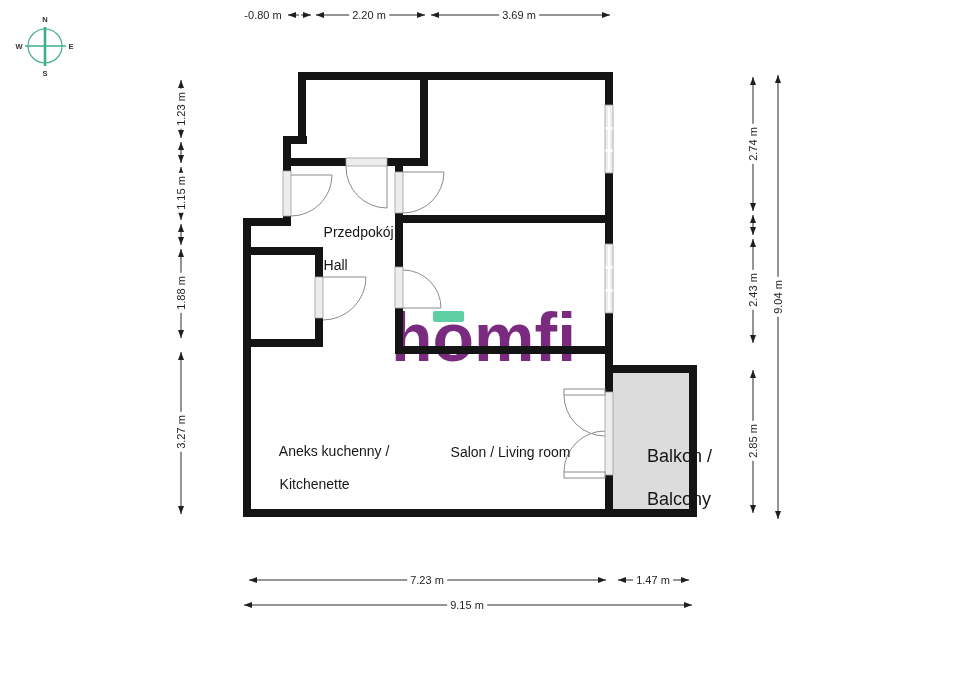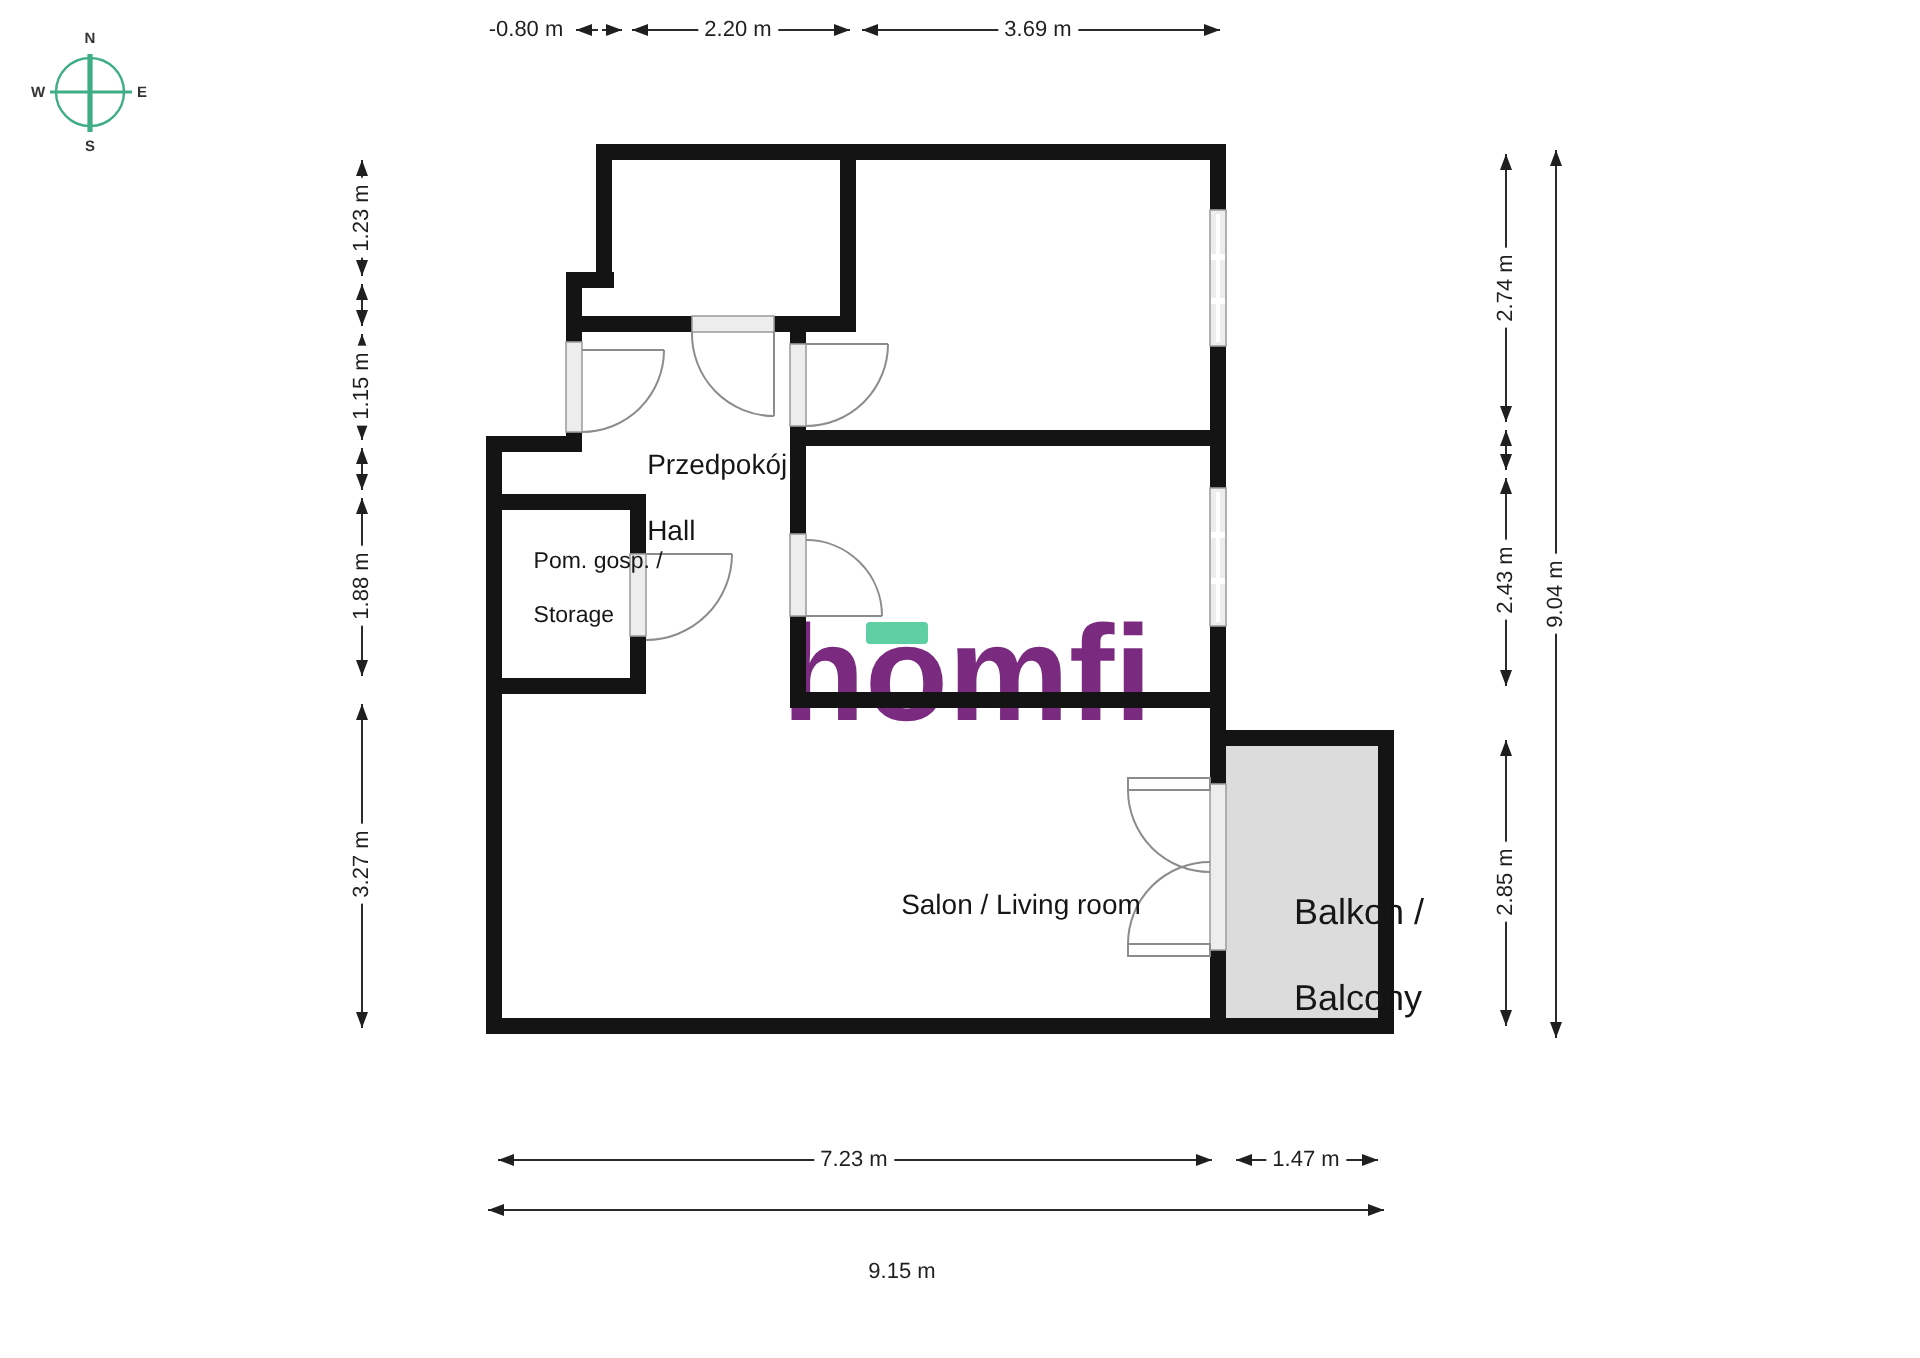--- a/index.html
+++ b/index.html
@@ -158,29 +158,29 @@
   <span class="dim vert" style="left:181px;top:109px;">1.23 m</span>
   <span class="dim vert" style="left:181px;top:193px;">1.15 m</span>
   <span class="dim vert" style="left:181px;top:293px;">1.88 m</span>
   <span class="dim vert" style="left:181px;top:432px;">3.27 m</span>
   <span class="dim vert" style="left:753px;top:144px;">2.74 m</span>
   <span class="dim vert" style="left:753px;top:290px;">2.43 m</span>
   <span class="dim vert" style="left:753px;top:441px;">2.85 m</span>
   <span class="dim vert" style="left:778px;top:297px;">9.04 m</span>
   <span class="dim" style="left:427px;top:580px;">7.23 m</span>
   <span class="dim" style="left:653px;top:580px;">1.47 m</span>
-  <span class="dim" style="left:451px;top:605px;margin-top:31px;">9.15 m</span>
+  <span class="dim" style="left:467px;top:605px;">9.15 m</span>
 
   <div class="lbl" style="left:308px;top:207px;">
     <span>Przedpokój /</span><br>
     <span>Hall</span>
   </div>
-  <div class="lbl small" style="left:254px;top:261px;">
-    <span>Pom. gosp. /</span><br>
-    <span>Storage</span>
+  <div class="lbl" style="left:264px;top:426px;">
+    <span>Aneks kuchenny /</span><br>
+    <span>Kitchenette</span>
   </div>
   <div class="lbl" style="left:435px;top:427px;">
     <span>Salon / Living room</span>
   </div>
   <div class="lbl mid" style="left:627px;top:424px;">
     <span>Balkon /</span><br>
     <span>Balcony</span>
   </div>
 
 </div>

